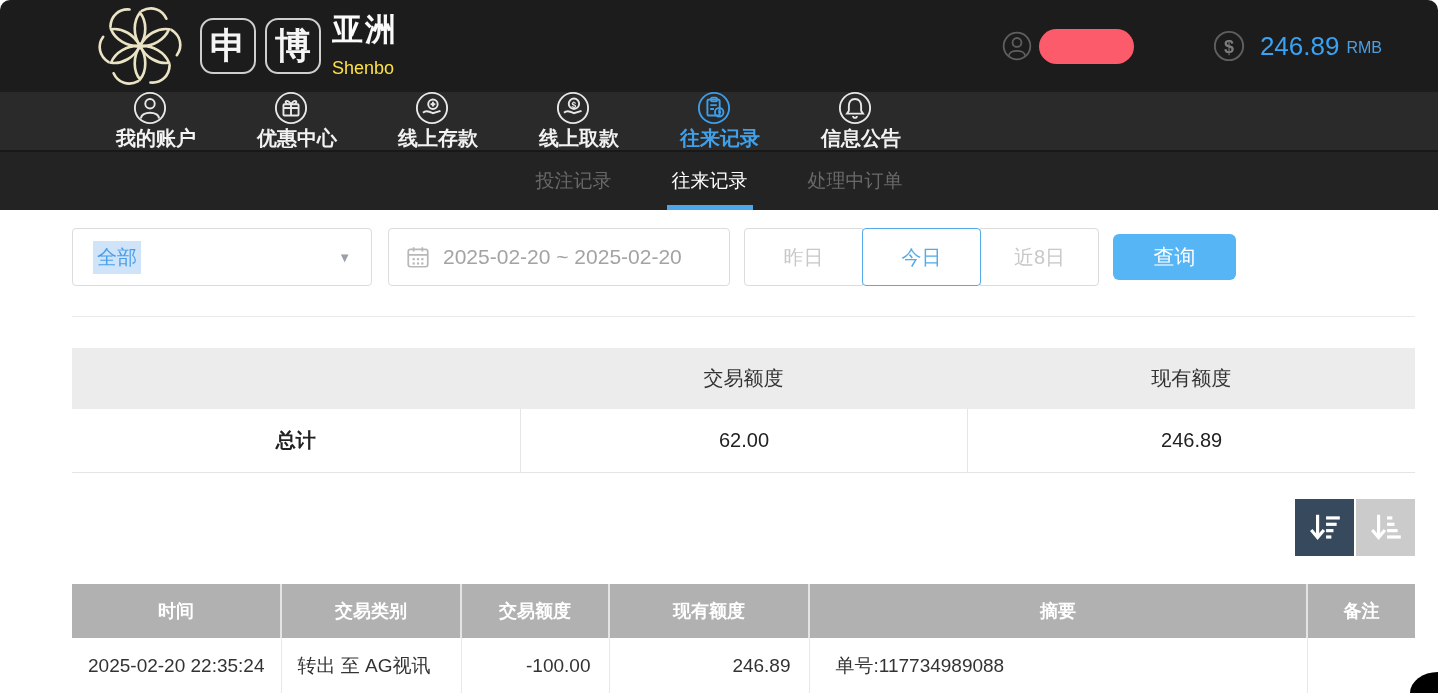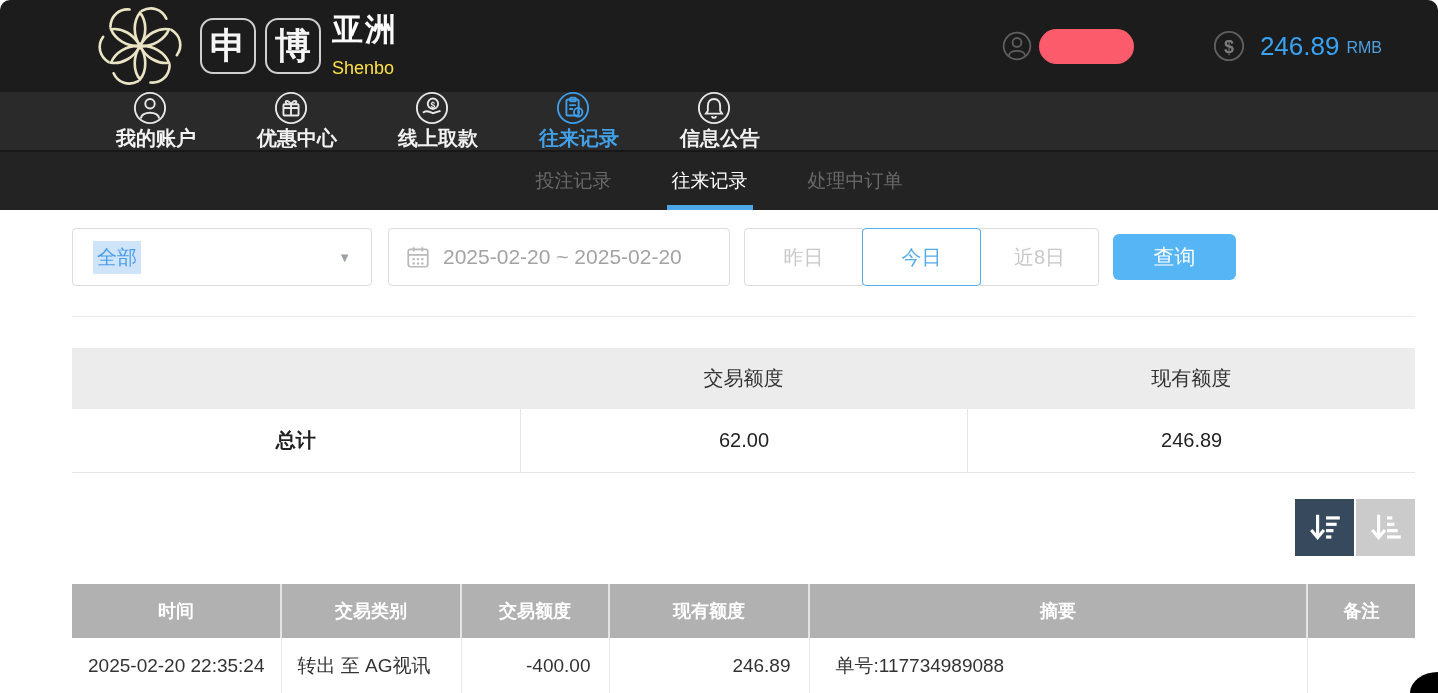--- a/index.html
+++ b/index.html
@@ -179,20 +179,31 @@
     <div class="nav-item">
       <svg width="34" height="34" viewBox="0 0 36 36">
         <g fill="none" stroke="#e8e8e8" stroke-width="2">
           <circle cx="18" cy="18" r="16"></circle>
           <rect x="10" y="14" width="16" height="12" rx="1"></rect>
           <path d="M18 14 V26 M10 18 H26"></path>
           <path d="M18 14 C14 8 10 11 14 14 M18 14 C22 8 26 11 22 14"></path>
         </g>
       </svg>
       <span class="nav-label">优惠中心</span>
+    </div>
+    <div class="nav-item">
+      <svg width="34" height="34" viewBox="0 0 36 36">
+        <g fill="none" stroke="#e8e8e8" stroke-width="2">
+          <circle cx="18" cy="18" r="16"></circle>
+          <circle cx="19" cy="14" r="5"></circle>
+            <path d="M16.5 14 H21.5 M19 11.5 V16.5"></path>
+          <path d="M8.5 23 C12 19.5 16 22 19 23.5 L27 21"></path>
+        </g>
+      </svg>
+      <span class="nav-label">线上存款</span>
     </div>
     <div class="nav-item">
       <svg width="34" height="34" viewBox="0 0 36 36">
         <g fill="none" stroke="#e8e8e8" stroke-width="2">
           <circle cx="18" cy="18" r="16"></circle>
           <circle cx="19" cy="13.5" r="5.5"></circle>
           <path d="M8.5 23 C12 19.5 16 22 19 23.5 L27 21"></path>
         </g>
         <text x="19" y="17.5" text-anchor="middle" font-size="9" fill="#e8e8e8" font-weight="bold">$</text>
       </svg>
@@ -326,21 +337,21 @@
           <th>交易额度</th>
           <th>现有额度</th>
           <th>摘要</th>
           <th>备注</th>
         </tr>
       </thead>
       <tbody>
         <tr>
           <td class="c">2025-02-20 22:35:24</td>
           <td class="l">转出 至 AG视讯</td>
-          <td class="r">-400.00</td>
+          <td class="r">-100.00</td>
           <td class="r">246.89</td>
           <td class="l summary-cell">单号:117734989088</td>
           <td class="c"></td>
         </tr>
       </tbody>
     </table>
   </main>
 
   <div class="corner-shape"></div>
 </div>

